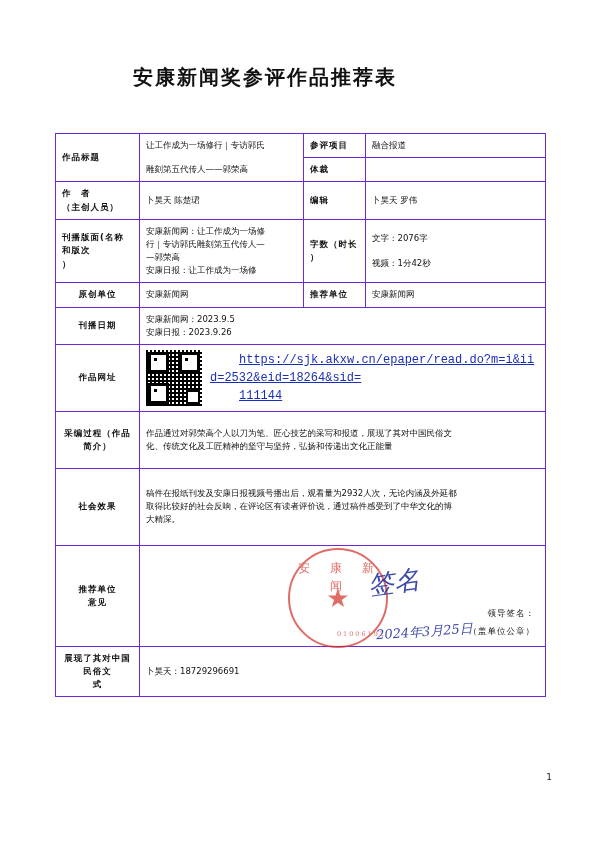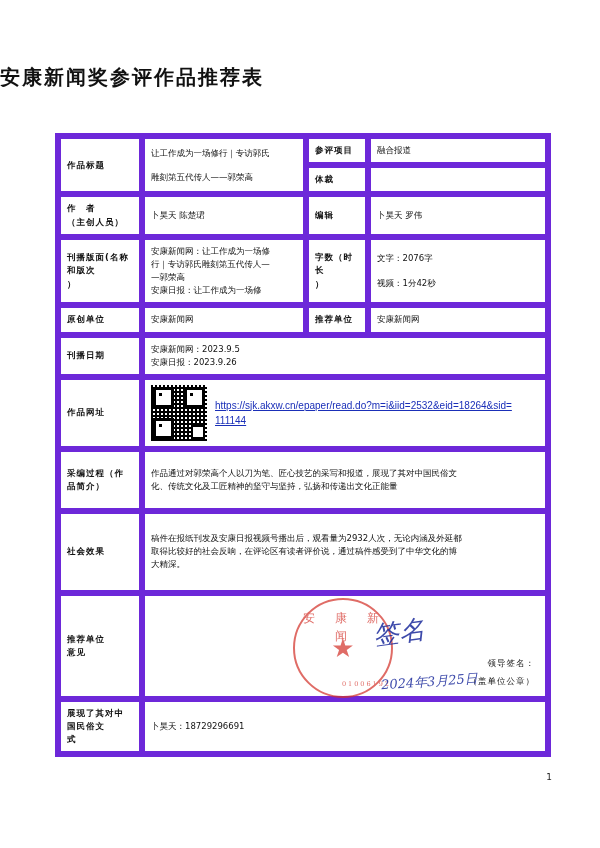--- a/index.html
+++ b/index.html
@@ -18,52 +18,53 @@
   .page {
     position: absolute;
     left: 0; top: 0;
     width: 600px; height: 848px;
     background: #fff;
   }
   .doc-title {
     position: absolute;
     left: 0; top: 64px;
     width: 530px;
+    text-align: center;
     font-family: Liberation Mono, monospace;
     font-size: 20px;
     font-weight: bold;
     letter-spacing: 2px;
     color: #111;
   }
   table.main {
     position: absolute;
     left: 55px;
     top: 133px;
     width: 490px;
     border-collapse: collapse;
     table-layout: fixed;
   }
   table.main td {
-    border: 6px solid #6d28d9;
+    border: 1px solid #6d28d9;
     font-size: 8.5px;
     line-height: 1.55;
     padding: 5px 6px;
     vertical-align: middle;
     font-family: "DejaVu Sans", sans-serif;
     color: #111;
     word-break: break-all;
   }
   td.lbl {
     text-align: left;
     font-weight: bold;
     font-size: 9px;
     letter-spacing: 1px;
   }
   td.lbl-left {
-    text-align: left;
+    text-align: center;
     font-weight: bold;
     font-size: 9px;
     letter-spacing: 1px;
     padding-left: 8px;
   }
   td.val {
     text-align: left;
     font-size: 8.5px;
   }
   td.val-top {
@@ -104,26 +105,27 @@
   }
   .qr .f-tl { left: 2px; top: 2px; }
   .qr .f-tr { right: 2px; top: 2px; }
   .qr .f-bl { left: 2px; bottom: 2px; }
   .qr .quiet-r {
     position: absolute; right: 2px; bottom: 2px;
     width: 10px; height: 10px; background: #fff;
     border: 2px solid #000;
   }
   .url {
-    font-size: 10px;
+    font-size: 12px;
     color: #1a2fb8;
     text-decoration: underline;
     word-break: break-all;
     line-height: 1.5;
-    font-family: Liberation Sans, sans-serif;
+    font-family: Liberation Mono, monospace;
+    margin-left: 29px;
   }
 
   
   .sig-cell {
     position: relative;
     height: 90px;
   }
   .sig-line {
     position: absolute;
     right: 10px;

